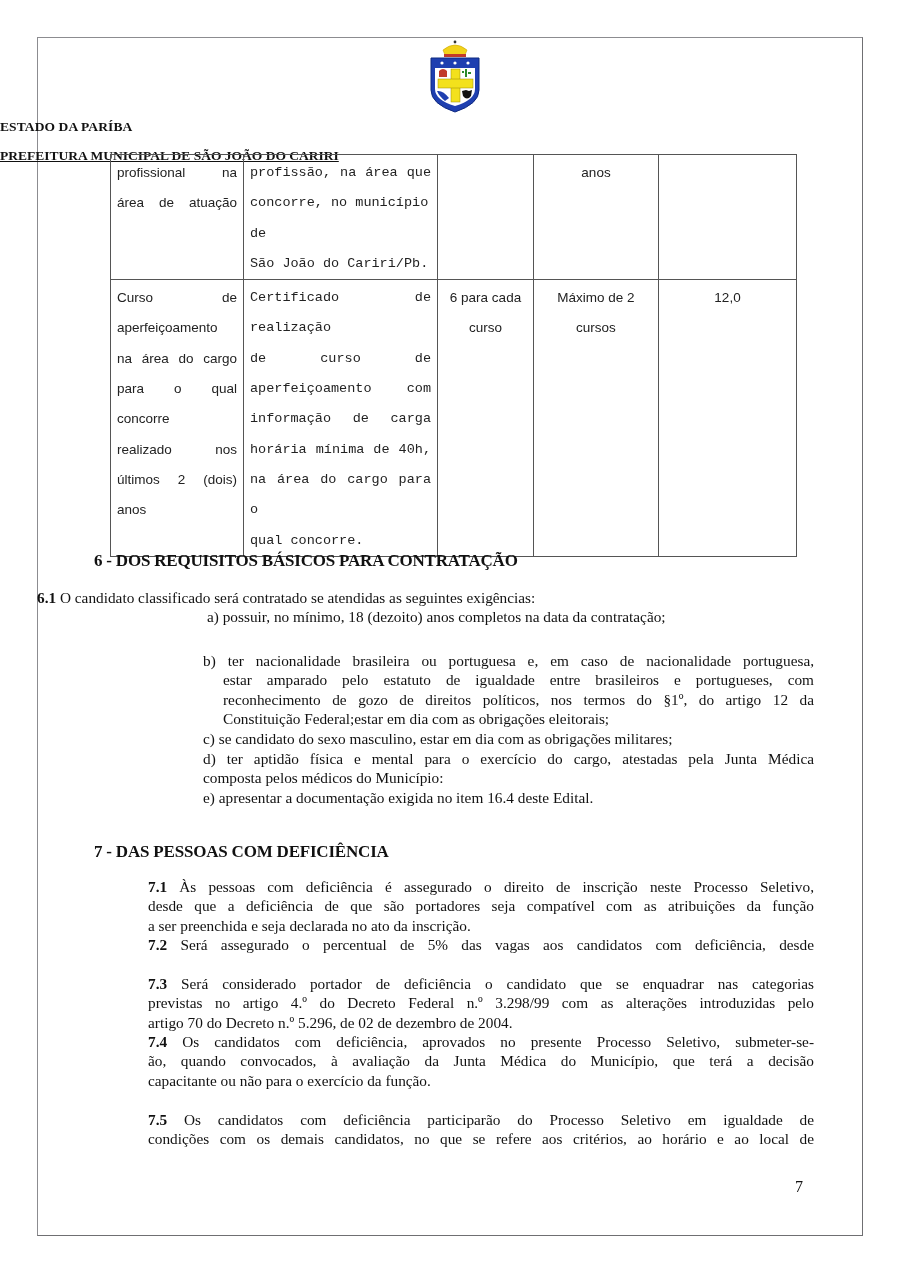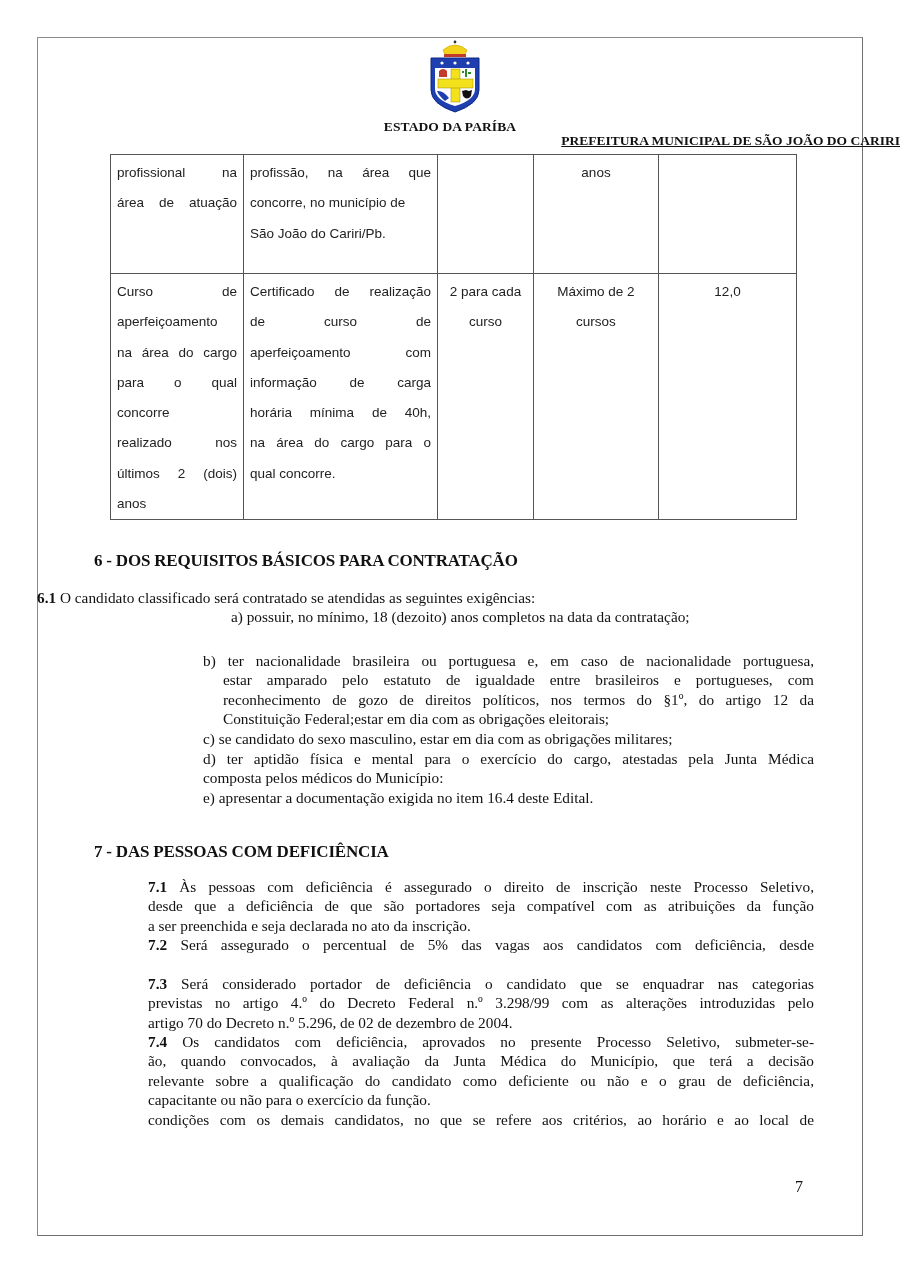--- a/index.html
+++ b/index.html
@@ -1,24 +1,24 @@
 <!DOCTYPE html>
 <html><head>
 <meta charset="utf-8">
 <style>
   html, body { margin: 0; padding: 0; background: #ffffff; }
   body { width: 900px; height: 1273px; position: relative; overflow: hidden; font-family: "Liberation Serif", serif; color: #111; }
   .page-frame { position: absolute; left: 37px; top: 37px; width: 826px; height: 1199px; border: 1.5px solid #8c8c90; box-sizing: border-box; border-right-color: #6f6f72; border-bottom-color: #6f6f72; }
   .crest { position: absolute; left: 425px; top: 38px; width: 60px; height: 78px; }
-  .hdr1 { position: absolute; left: 0; width: 900px; top: 119px; text-align: center; font-weight: bold; font-size: 13.5px; letter-spacing: 0.1px; }
-  .hdr2 { position: absolute; left: 0; width: 900px; top: 133px; text-align: right; font-weight: bold; font-size: 13.5px; text-decoration: underline; }
+  .hdr1 { position: absolute; left: 0; width: 900px; top: 119px; font-weight: bold; font-size: 13.5px; letter-spacing: 0.1px; }
+  .hdr2 { position: absolute; left: 0; width: 900px; top: 148px; text-align: left; font-weight: bold; font-size: 13.5px; text-decoration: underline; }
   table.score { position: absolute; left: 110px; top: 154px; border-collapse: collapse; font-family: "Liberation Sans", sans-serif; font-size: 13.5px; color: #222; }
   table.score td { border: 1px solid #555; vertical-align: top; padding: 3px 6px 0 6px; line-height: 30.3px; }
   .c1 { width: 120px; text-align: justify; text-align-last: justify; }
-  .c2 { width: 181px; }
+  .c2 { width: 181px; font-family: Liberation Mono, monospace; }
   .c3 { width: 83px; text-align: center; }
   .c4 { width: 112px; text-align: center; }
   .c5 { width: 125px; text-align: center; }
   .jl { display: block; text-align: justify; text-align-last: justify; }
   .ll { display: block; text-align: left; }
   .sec { position: absolute; font-weight: bold; font-size: 17px; letter-spacing: -0.2px; margin-top: 8px; }
   .p { position: absolute; font-size: 15.3px; line-height: 19.3px; }
   .just { text-align: justify; text-align-last: justify; }
   .b { font-weight: bold; }
   .pagenum { position: absolute; left: 795px; top: 1178px; font-size: 16px; }
@@ -82,36 +82,36 @@
     <td class="c2">
       <span class="jl">Certificado de realização</span>
       <span class="jl">de curso de</span>
       <span class="jl">aperfeiçoamento com</span>
       <span class="jl">informação de carga</span>
       <span class="jl">horária mínima de 40h,</span>
       <span class="jl">na área do cargo para o</span>
       <span class="ll">qual concorre.</span>
     </td>
     <td class="c3">
-      <span class="ll" style="text-align:center">2 para cada</span>
+      <span class="ll" style="text-align:center">6 para cada</span>
       <span class="ll" style="text-align:center">curso</span>
     </td>
     <td class="c4">
       <span class="ll" style="text-align:center">Máximo de 2</span>
       <span class="ll" style="text-align:center">cursos</span>
     </td>
     <td class="c5">12,0</td>
   </tr>
 </tbody>
   </table>
 
 <div class="sec" style="left:94px; top:543px;">6 - DOS REQUISITOS BÁSICOS PARA CONTRATAÇÃO</div>
 
 <div class="p" style="left:37px; top:588px;"><span class="b">6.1</span><span> O candidato classificado será contratado se atendidas as seguintes exigências:</span></div>
-<div class="p" style="left:207px; top:607px;margin-left:24px;">a) possuir, no mínimo, 18 (dezoito) anos completos na data da contratação;</div>
+<div class="p" style="left:207px; top:607px;">a) possuir, no mínimo, 18 (dezoito) anos completos na data da contratação;</div>
 
 <div class="p" style="left:203px; top:651px; width:611px;">
   <div class="just">b) ter nacionalidade brasileira ou portuguesa e, em caso de nacionalidade portuguesa,</div>
   <div class="just" style="padding-left:20px;">estar amparado pelo estatuto de igualdade entre brasileiros e portugueses, com</div>
   <div class="just" style="padding-left:20px;">reconhecimento de gozo de direitos políticos, nos termos do §1º, do artigo 12 da</div>
   <div style="padding-left:20px;">Constituição Federal;estar em dia com as obrigações eleitorais;</div>
 </div>
 <div class="p" style="left:203px; top:729px;">c) se candidato do sexo masculino, estar em dia com as obrigações militares;</div>
 <div class="p" style="left:203px; top:749px; width:611px;">
   <div class="just">d) ter aptidão física e mental para o exercício do cargo, atestadas pela Junta Médica</div>
@@ -130,20 +130,20 @@
   <div class="just"><span class="b">7.2</span><span> Será assegurado o percentual de 5% das vagas aos candidatos com deficiência, desde</span></div>
 </div>
 <div class="p" style="left:148px; top:974px; width:666px;">
   <div class="just"><span class="b">7.3</span><span> Será considerado portador de deficiência o candidato que se enquadrar nas categorias</span></div>
   <div class="just">previstas no artigo 4.º do Decreto Federal n.º 3.298/99 com as alterações introduzidas pelo</div>
   <div>artigo 70 do Decreto n.º 5.296, de 02 de dezembro de 2004.</div>
 </div>
 <div class="p" style="left:148px; top:1032px; width:666px;">
   <div class="just"><span class="b">7.4</span><span> Os candidatos com deficiência, aprovados no presente Processo Seletivo, submeter-se-</span></div>
   <div class="just">ão, quando convocados, à avaliação da Junta Médica do Município, que terá a decisão</div>
-  <div class="just">relevante sobre a qualificação do candidato como deficiente ou não e o grau de deficiência,</div>
   <div>capacitante ou não para o exercício da função.</div>
 </div>
 <div class="p" style="left:148px; top:1110px; width:666px;">
+  <div class="just"><span class="b">7.5</span><span> Os candidatos com deficiência participarão do Processo Seletivo em igualdade de</span></div>
   <div class="just">condições com os demais candidatos, no que se refere aos critérios, ao horário e ao local de</div>
 </div>
 
 <div class="pagenum">7</div>
 
 </body></html>

